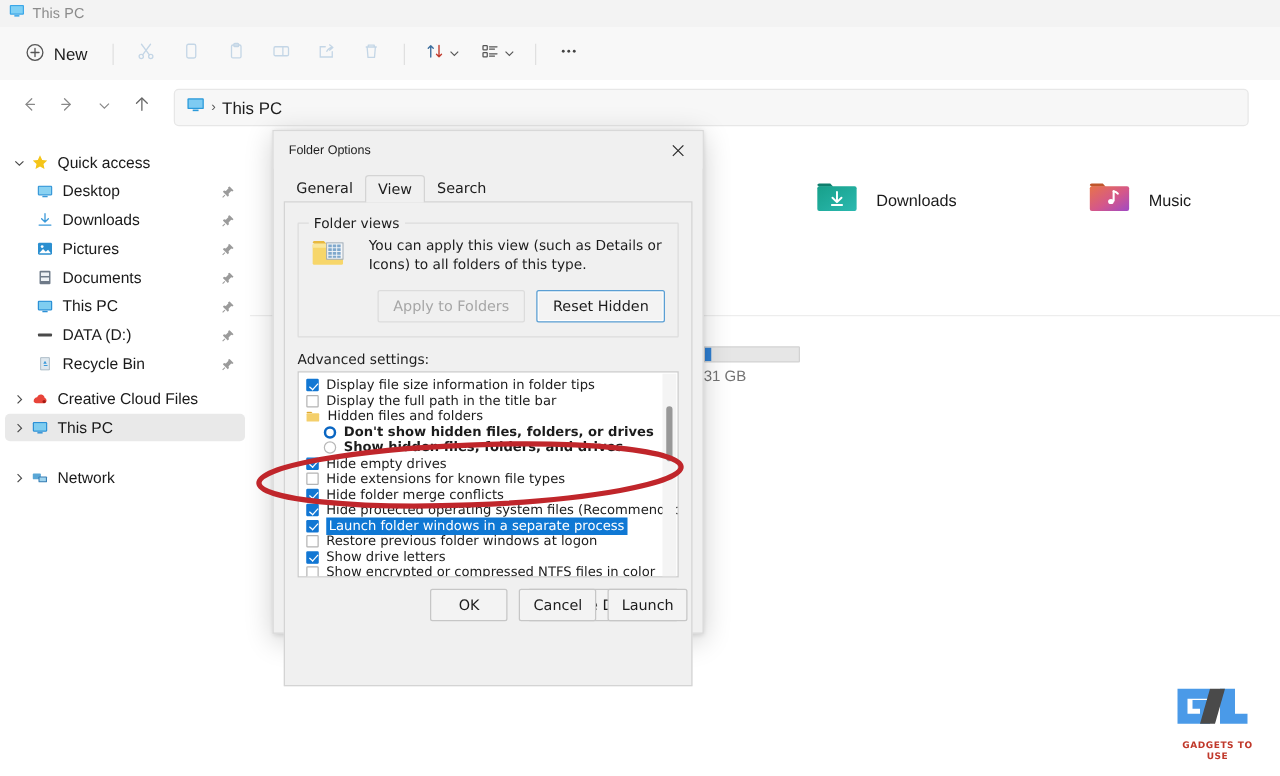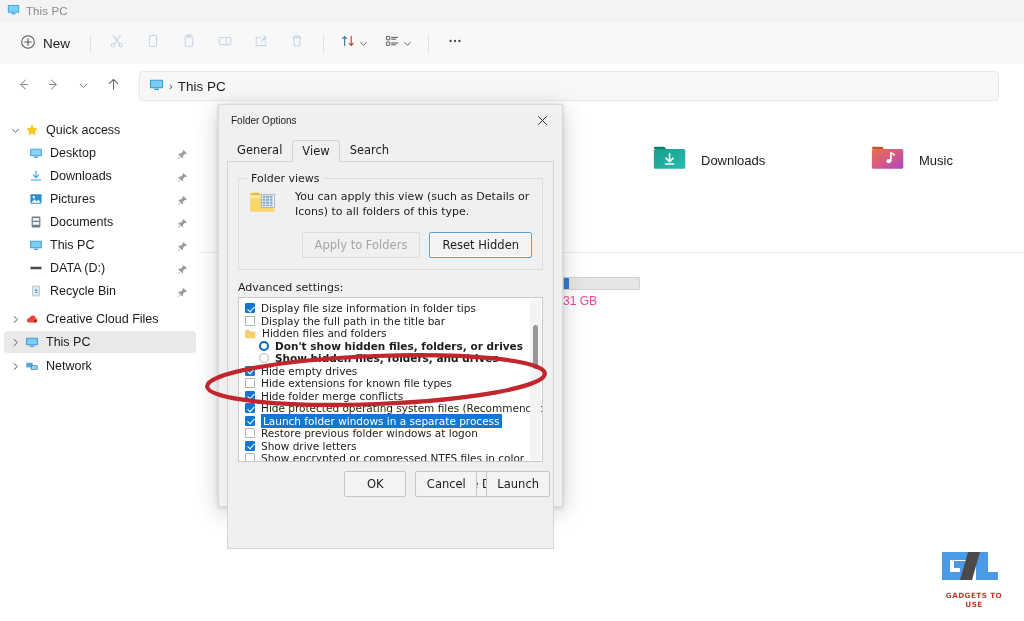--- a/index.html
+++ b/index.html
@@ -95,21 +95,21 @@
   .folder-name { font-size: 13px; color: #1a1a1a; }
 
   .row-sep { position: absolute; left: 200px; width: 824px; height: 1px; background: #ededed; }
 
   .cap-wrap { position: absolute; }
   .cap-bar {
     width: 77px; height: 13px; background: #e6e6e6;
     border: 1px solid #d2d2d2; border-radius: 1px; overflow: hidden;
   }
   .cap-fill { height: 100%; background: #2f7fd1; }
-  .cap-text { margin-top: 4px; font-size: 12px; color: #ec4899; }
+  .cap-text { margin-top: 4px; font-size: 12px; color: #737373; }
 
   
   .watermark { position: absolute; right: 14px; bottom: 12px; width: 72px; }
   .wm-text {
     margin-top: 2px; text-align: center; font-size: 7.2px; font-weight: bold;
     letter-spacing: .45px; color: #c0392b;
     font-family: "DejaVu Sans", sans-serif;
   }
 
   
@@ -536,21 +536,21 @@
       <span class="nav-ico">
         <svg width="14" height="14" viewBox="0 0 16 16">
             <rect x="1.4" y="3" width="13.2" height="8.8" rx="1" fill="#2b90d6"></rect>
             <rect x="2.5" y="4" width="11" height="6.8" fill="#7fcdf0"></rect>
             <rect x="5.6" y="12.2" width="4.8" height="1.3" fill="#2b90d6"></rect>
           </svg>
       </span>
       <span class="nav-lbl">This PC</span>
     </div>
 
-    <div class="nav-row" style="margin-top:2px">
+    <div class="nav-row" style="margin-top:18px">
       <span class="nav-chev">
         <svg width="9" height="9" viewBox="0 0 10 10">
             <path d="M3.4 1.4L6.9 5l-3.5 3.6" fill="none" stroke="#4a4a4a" stroke-width="1.05"></path>
           </svg>
       </span>
       <span class="nav-ico">
         <svg width="14" height="14" viewBox="0 0 16 16">
             <rect x="1.4" y="4.4" width="7.4" height="5.2" rx=".8" fill="#5aa7d6"></rect>
             <rect x="6.6" y="7" width="7.8" height="5.4" rx=".8" fill="#3a7fb5"></rect>
             <rect x="7.6" y="8" width="5.8" height="3.4" fill="#9fd4ee"></rect>

